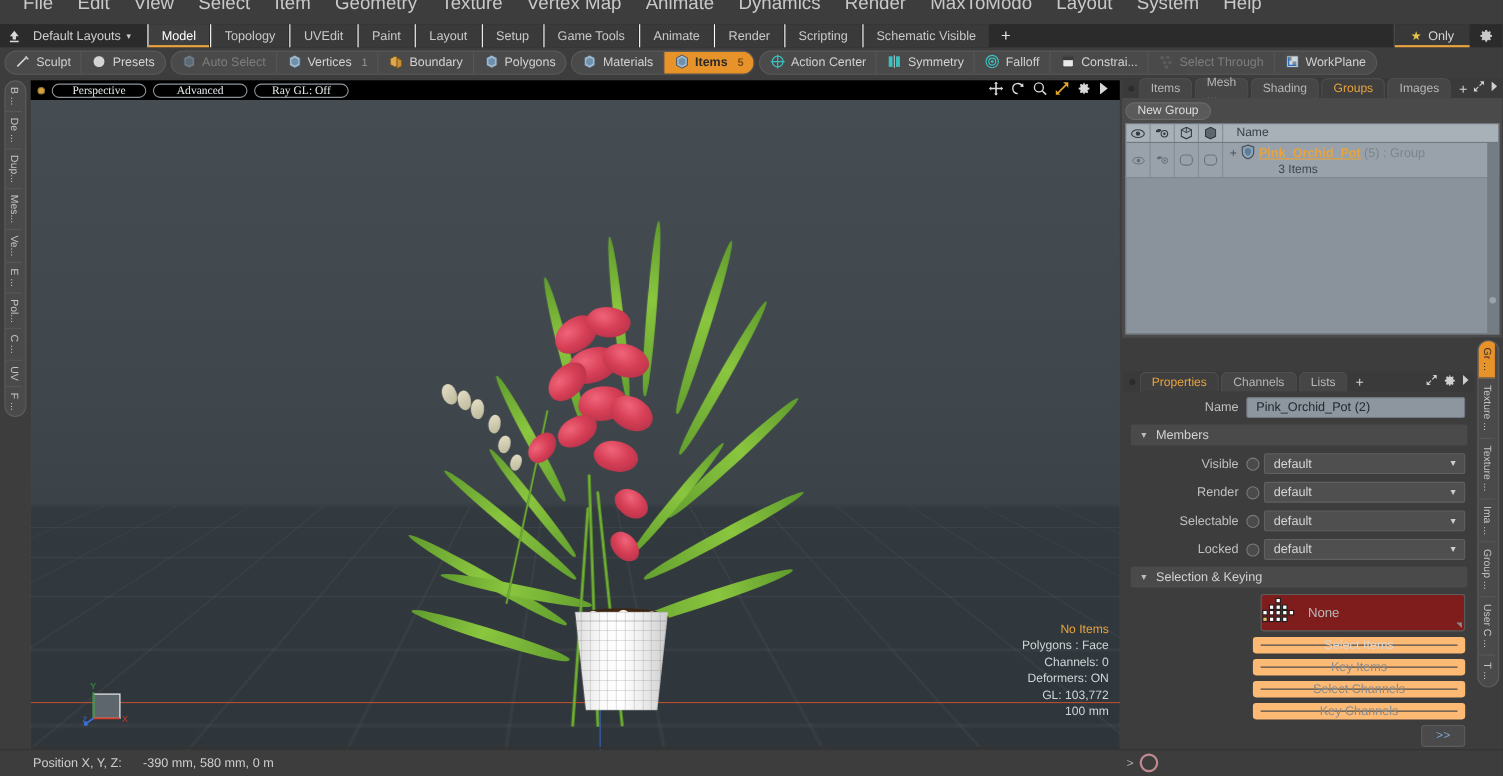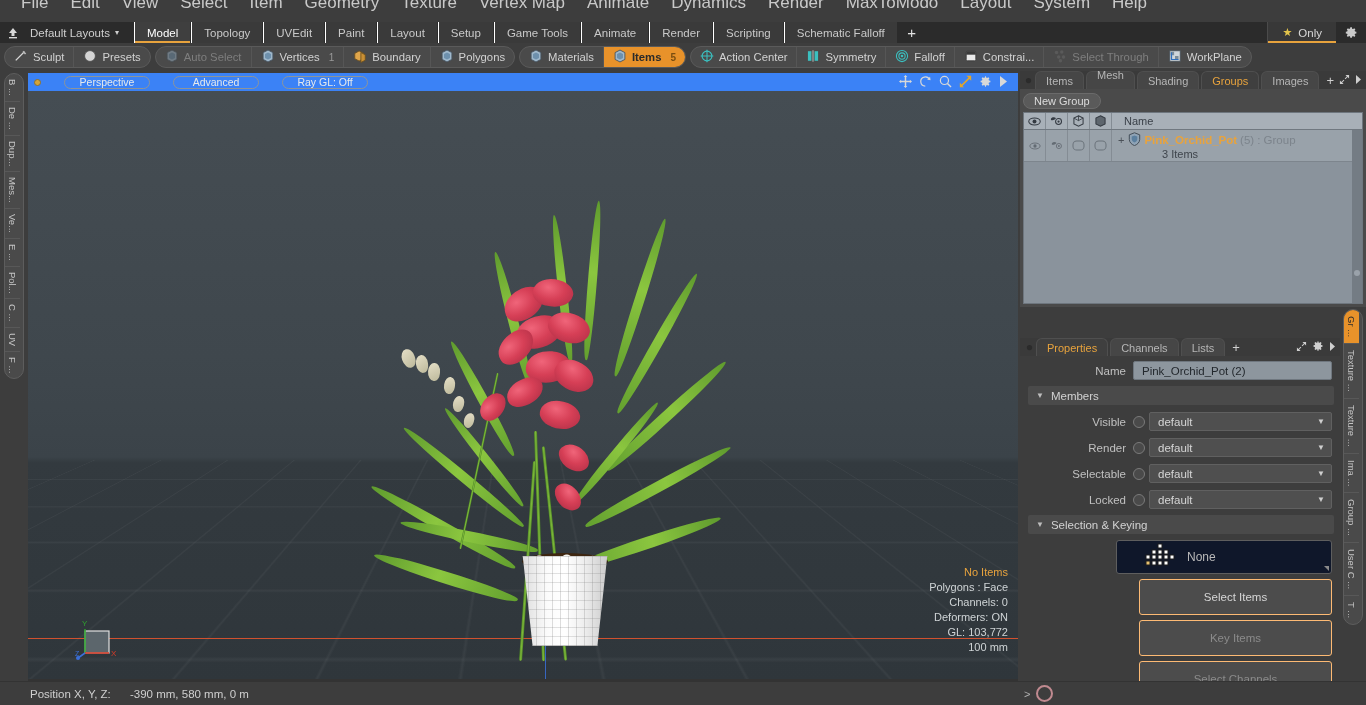--- a/index.html
+++ b/index.html
@@ -54,21 +54,21 @@
   
   .vstrip{ width:28px; background:#3d3d3d; padding:2px 3px 0 3px; display:flex; flex-direction:column; align-items:center; flex:0 0 auto; }
   .vtabs{ background:#4a4a4a; border:1px solid #5d5d5d; border-radius:10px; width:20px; overflow:hidden; }
   .vtab{ writing-mode:vertical-rl; text-orientation:mixed; font-size:9.5px; color:#c5c5c5;
          padding:5px 2px; border-bottom:1px solid #585858; text-align:center; letter-spacing:0px;
          display:flex; align-items:center; justify-content:center; }
   .vtab:last-child{ border-bottom:none; }
 
   
   .vpcol{ flex:1 1 auto; display:flex; flex-direction:column; min-width:0; padding:2px 2px 0 0; }
-  .vpheader{ height:18px; background:#3b82f6; display:flex; align-items:center; padding:0 6px; gap:23px; position:relative; flex:0 0 auto; }
+  .vpheader{ height:18px; background:#000000; display:flex; align-items:center; padding:0 6px; gap:6px; position:relative; flex:0 0 auto;font-family:Liberation Serif, serif; }
   .vp-dot{ width:7px; height:7px; border-radius:50%; background:#d4a43a; border:1px solid #8a7030; flex:0 0 auto; }
   .pill{ height:13px; border:1px solid #8d959b; border-radius:7px; color:#e6eaec; font-size:10.5px;
          display:flex; align-items:center; justify-content:center; padding:0 10px; min-width:86px; }
   .vp-icons{ margin-left:auto; display:flex; align-items:center; gap:7px; padding-right:4px; }
   .viewport{ flex:1 1 auto; position:relative; overflow:hidden; background:#3f464b; min-height:0; }
 
   
   .vp-bg{ position:absolute; inset:0;
           background:linear-gradient(180deg,#454d53 0%, #3f474d 45%, #3b4349 62%, #333a3f 63%, #2f363b 100%); }
   .vp-grid{ position:absolute; left:0; right:0; top:62.5%; bottom:0; overflow:hidden; opacity:.55; }
@@ -128,21 +128,21 @@
   .tree{ background:#8a939c; border:1px solid #6e767e; height:192px; display:flex; flex-direction:column; }
   .tree-head{ height:17px; background:#a8b0b8; display:flex; align-items:stretch; border-bottom:1px solid #707880; }
   .th-col{ width:22px; border-right:1px solid #848c94; display:flex; align-items:center; justify-content:center; }
   .th-name{ flex:1 1 auto; display:flex; align-items:center; padding-left:12px; color:#3a4048; font-size:11px; }
   .tree-body{ flex:1 1 auto; position:relative; }
   .trow{ height:32px; background:#99a2aa; display:flex; align-items:stretch; border-bottom:1px solid #7d858d; }
   .trow .tc{ width:22px; border-right:1px solid #848c94; display:flex; align-items:center; justify-content:center; }
   .trow .tn{ flex:1 1 auto; padding-left:6px; display:flex; flex-direction:column; justify-content:center; }
   .tn-line1{ display:flex; align-items:center; gap:3px; font-size:11.5px; }
   .tn-plus{ color:#4b5158; font-size:11px; margin-right:1px; }
-  .tn-name{ color:#e8a33d; font-weight:bold; }
+  .tn-name{ color:#e8a33d; font-weight:bold;text-decoration:underline; }
   .tn-count{ color:#7c848c; }
   .tn-type{ color:#7c848c; }
   .tn-line2{ color:#3f454c; font-size:11px; padding-left:44px; }
   .tree-scroll{ position:absolute; right:0; top:0; bottom:0; width:10px; background:#747c84; }
   .tree-scroll .knob{ position:absolute; left:2px; top:140px; width:6px; height:6px; border-radius:50%; background:#9aa2aa; }
 
   .props-wrap{ flex:1 1 auto; display:flex; min-height:0; }
   .props{ flex:1 1 auto; display:flex; flex-direction:column; min-width:0; background:#3d3d3d;margin-top:31px; }
   .prop-tabrow{ height:18px; background:#3a3a3a; display:flex; align-items:stretch; padding-left:2px; flex:0 0 auto; }
   .props-body{ flex:1 1 auto; overflow:hidden; padding-top:4px; }
@@ -151,25 +151,25 @@
   .ptext{ flex:1 1 auto; height:19px; background:#8d969e; border:1px solid #6f777f; border-radius:2px;
           display:flex; align-items:center; padding-left:8px; color:#23282d; font-size:11.5px; }
   .pcircle{ width:12px; height:12px; border-radius:50%; border:1px solid #7a7a7a; background:#4a4a4a; flex:0 0 auto; margin-right:4px; }
   .pdrop{ flex:1 1 auto; height:19px; background:#4f4f4f; border:1px solid #606060; border-radius:2px;
           display:flex; align-items:center; padding:0 6px 0 8px; color:#d5d5d5; font-size:11.5px; }
   .pdrop .dtri{ margin-left:auto; color:#cfcfcf; font-size:8px; }
   .section{ height:19px; background:#4a4a4a; display:flex; align-items:center; gap:7px;
             padding-left:8px; color:#d2d2d2; font-size:11.5px; margin:2px 6px 6px 8px; border-radius:2px; }
   .sec-tri{ font-size:8px; color:#bdbdbd; }
   .btnrow{ display:flex; justify-content:flex-end; padding:0 8px 5px 0; }
-  .pbtn{ width:193px; height:36px; background:#4c4c4c; border:1px solid #fdba74; border-radius:3px;
+  .pbtn{ width:193px; height:15px; background:#4c4c4c; border:7px solid #fdba74; border-radius:3px;
          display:flex; align-items:center; justify-content:center; color:#d6d6d6; font-size:11.5px; }
   .pbtn.dim{ color:#8b8b8b; }
-  .selnone{ width:216px; height:34px; background:#0f172a; border:1px solid #5e5e5e; border-radius:3px;
-            display:flex; align-items:center; gap:12px; padding-left:28px; color:#b9b9b9; font-size:12px; position:relative; }
+  .selnone{ width:186px; height:34px; background:#7f1d1d; border:1px solid #5e5e5e; border-radius:3px;
+            display:flex; align-items:center; gap:12px; padding-left:0; color:#b9b9b9; font-size:12px; position:relative; }
   .selnone:after{ content:""; position:absolute; right:2px; bottom:2px; border-left:5px solid transparent; border-top:5px solid #8a8a8a; }
   .chev{ width:40px; height:20px; background:#4a4a4a; border:1px solid #5c5c5c; border-radius:3px;
          display:flex; align-items:center; justify-content:center; color:#7fa6d4; font-size:11px; }
   .rstrip{ width:26px; flex:0 0 auto; background:#3d3d3d; padding:2px 3px 0 3px; }
   .rtabs{ background:#4a4a4a; border:1px solid #5d5d5d; border-radius:10px; width:20px; overflow:hidden; }
   .rtab{ writing-mode:vertical-rl; text-orientation:mixed; font-size:9.5px; color:#c5c5c5;
          padding:6px 2px; border-bottom:1px solid #585858; display:flex; align-items:center; justify-content:center; }
   .rtab:last-child{ border-bottom:none; }
   .rtab.sel{ background:#e8922a; color:#2b2b2b; }
 
@@ -221,21 +221,21 @@
         <div class="modetab sel">Model</div>
         <div class="modetab">Topology</div>
         <div class="modetab">UVEdit</div>
         <div class="modetab">Paint</div>
         <div class="modetab">Layout</div>
         <div class="modetab">Setup</div>
         <div class="modetab">Game Tools</div>
         <div class="modetab">Animate</div>
         <div class="modetab">Render</div>
         <div class="modetab">Scripting</div>
-        <div class="modetab">Schematic Falloff</div>
+        <div class="modetab">Schematic Visible</div>
       </div>
     <div class="modeplus">+</div>
     <div class="lb-right">
       <div class="only-btn">
         <span class="star">★</span>
         <span>Only</span>
       </div>
       <div class="gearbtn">
         <svg width="13" height="13" viewBox="0 0 16 16">
             <path fill="#c9c9c9" d="M8 5.2a2.8 2.8 0 100 5.6 2.8 2.8 0 000-5.6zm0 4.2a1.4 1.4 0 110-2.8 1.4 1.4 0 010 2.8z"></path>

